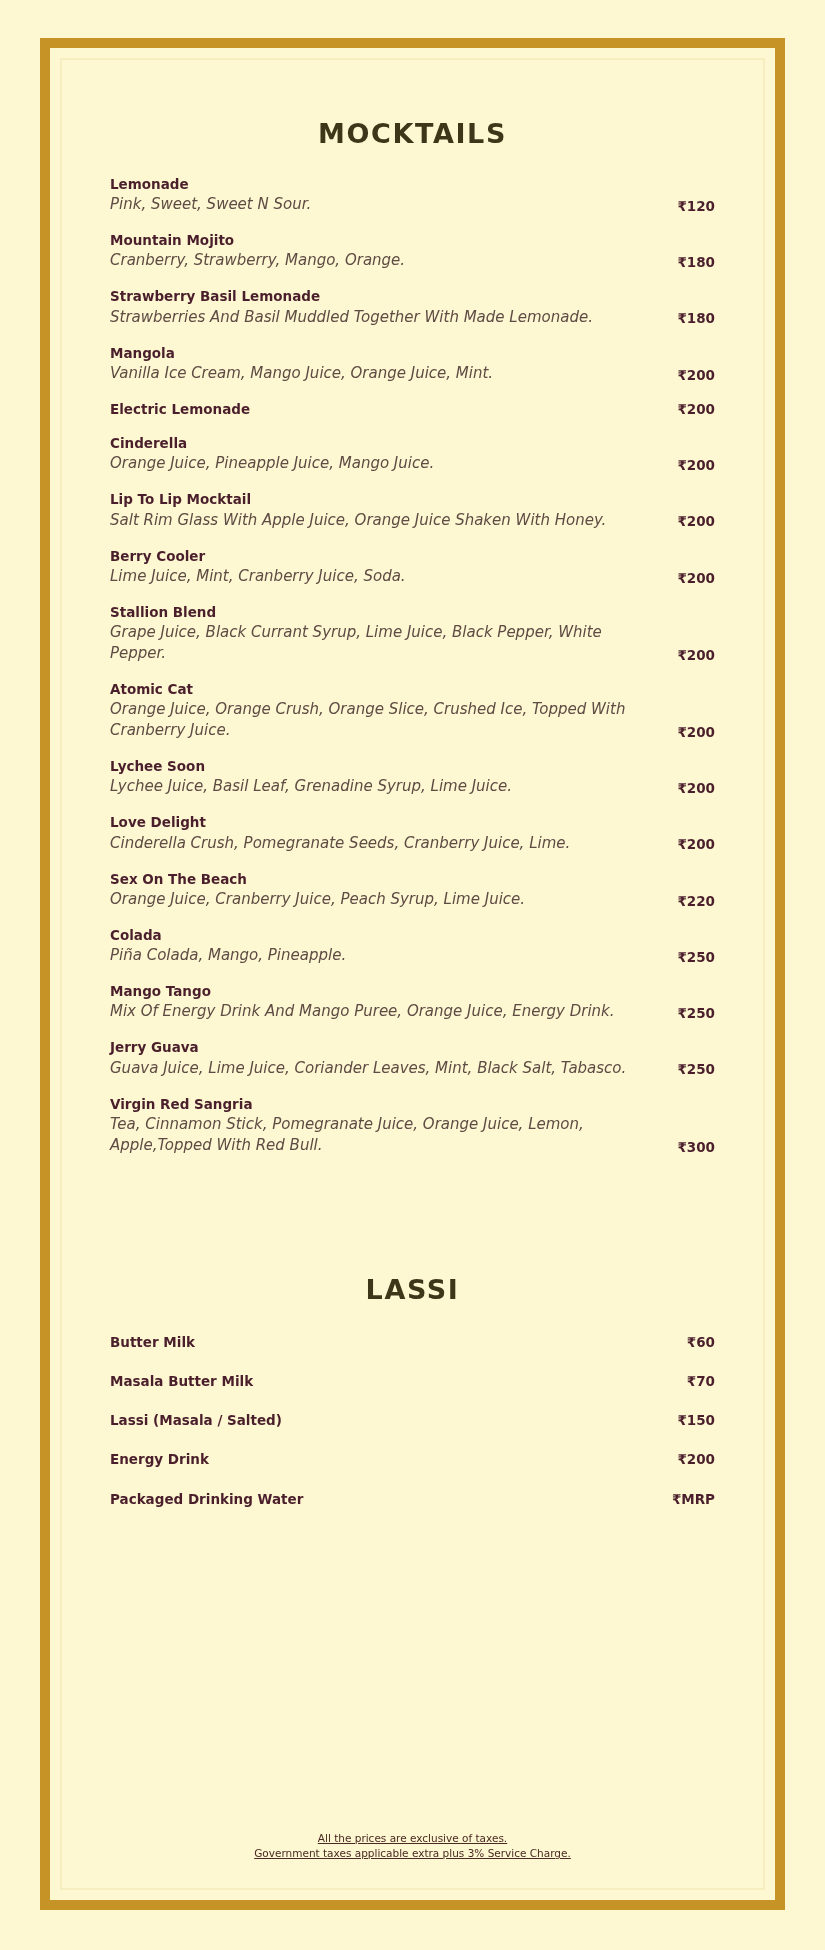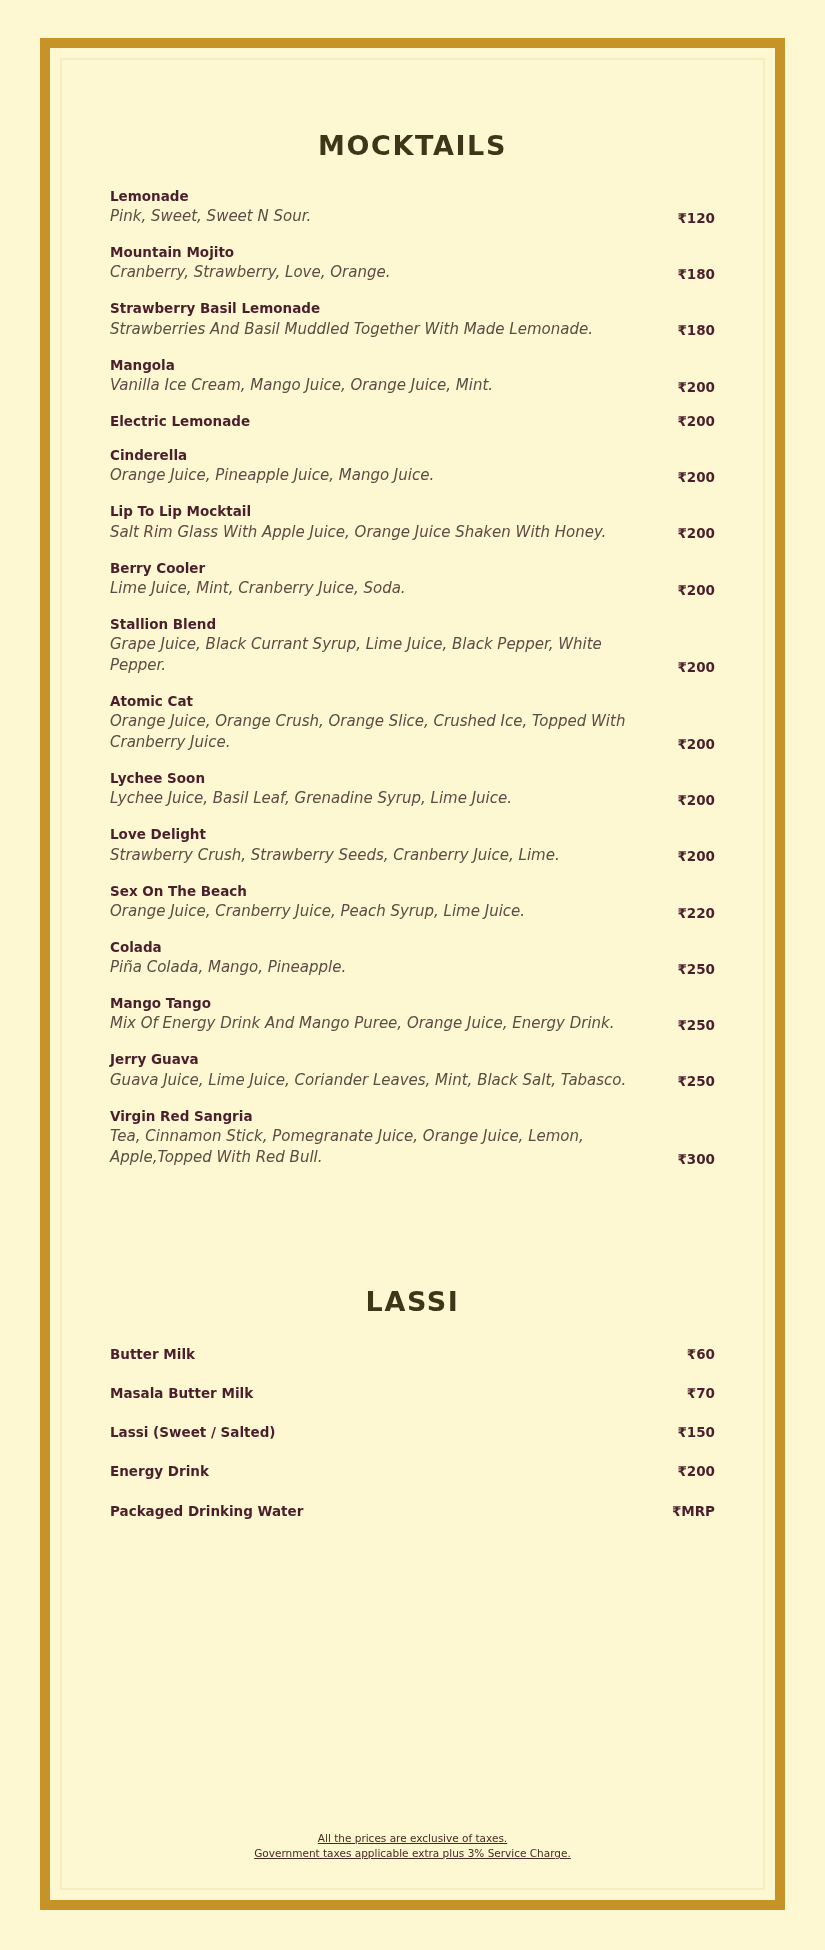--- a/index.html
+++ b/index.html
@@ -39,21 +39,21 @@
     background: #fdf7d2;
     box-sizing: border-box;
     overflow: hidden;
   }
   .content {
     position: absolute;
     left: 0;
     top: 0;
     width: 100%;
     height: 100%;
-    padding: 16px 48px;
+    padding: 4px 48px;
     box-sizing: border-box;
     border-radius: 15px;
   }
   .section-title {
     text-align: center;
     font-size: 27px;
     font-weight: bold;
     letter-spacing: 1.6px;
     color: #3d3618;
     font-family: "DejaVu Sans", sans-serif;
@@ -140,21 +140,21 @@
             <div class="menu-item">
               <div class="item-text">
                 <div class="item-name">Lemonade</div>
                 <div class="item-desc">Pink, Sweet, Sweet N Sour.</div>
               </div>
               <div class="item-price">₹120</div>
             </div>
             <div class="menu-item">
               <div class="item-text">
                 <div class="item-name">Mountain Mojito</div>
-                <div class="item-desc">Cranberry, Strawberry, Love, Orange.</div>
+                <div class="item-desc">Cranberry, Strawberry, Mango, Orange.</div>
               </div>
               <div class="item-price">₹180</div>
             </div>
             <div class="menu-item">
               <div class="item-text">
                 <div class="item-name">Strawberry Basil Lemonade</div>
                 <div class="item-desc">Strawberries And Basil Muddled Together With Made Lemonade.</div>
               </div>
               <div class="item-price">₹180</div>
             </div>
@@ -209,21 +209,21 @@
             <div class="menu-item">
               <div class="item-text">
                 <div class="item-name">Lychee Soon</div>
                 <div class="item-desc">Lychee Juice, Basil Leaf, Grenadine Syrup, Lime Juice.</div>
               </div>
               <div class="item-price">₹200</div>
             </div>
             <div class="menu-item">
               <div class="item-text">
                 <div class="item-name">Love Delight</div>
-                <div class="item-desc">Strawberry Crush, Strawberry Seeds, Cranberry Juice, Lime.</div>
+                <div class="item-desc">Cinderella Crush, Pomegranate Seeds, Cranberry Juice, Lime.</div>
               </div>
               <div class="item-price">₹200</div>
             </div>
             <div class="menu-item">
               <div class="item-text">
                 <div class="item-name">Sex On The Beach</div>
                 <div class="item-desc">Orange Juice, Cranberry Juice, Peach Syrup, Lime Juice.</div>
               </div>
               <div class="item-price">₹220</div>
             </div>
@@ -269,21 +269,21 @@
               <div class="item-price">₹60</div>
             </div>
             <div class="simple-item">
               <div class="item-text">
                 <div class="item-name">Masala Butter Milk</div>
               </div>
               <div class="item-price">₹70</div>
             </div>
             <div class="simple-item">
               <div class="item-text">
-                <div class="item-name">Lassi (Sweet / Salted)</div>
+                <div class="item-name">Lassi (Masala / Salted)</div>
               </div>
               <div class="item-price">₹150</div>
             </div>
             <div class="simple-item">
               <div class="item-text">
                 <div class="item-name">Energy Drink</div>
               </div>
               <div class="item-price">₹200</div>
             </div>
             <div class="simple-item">

